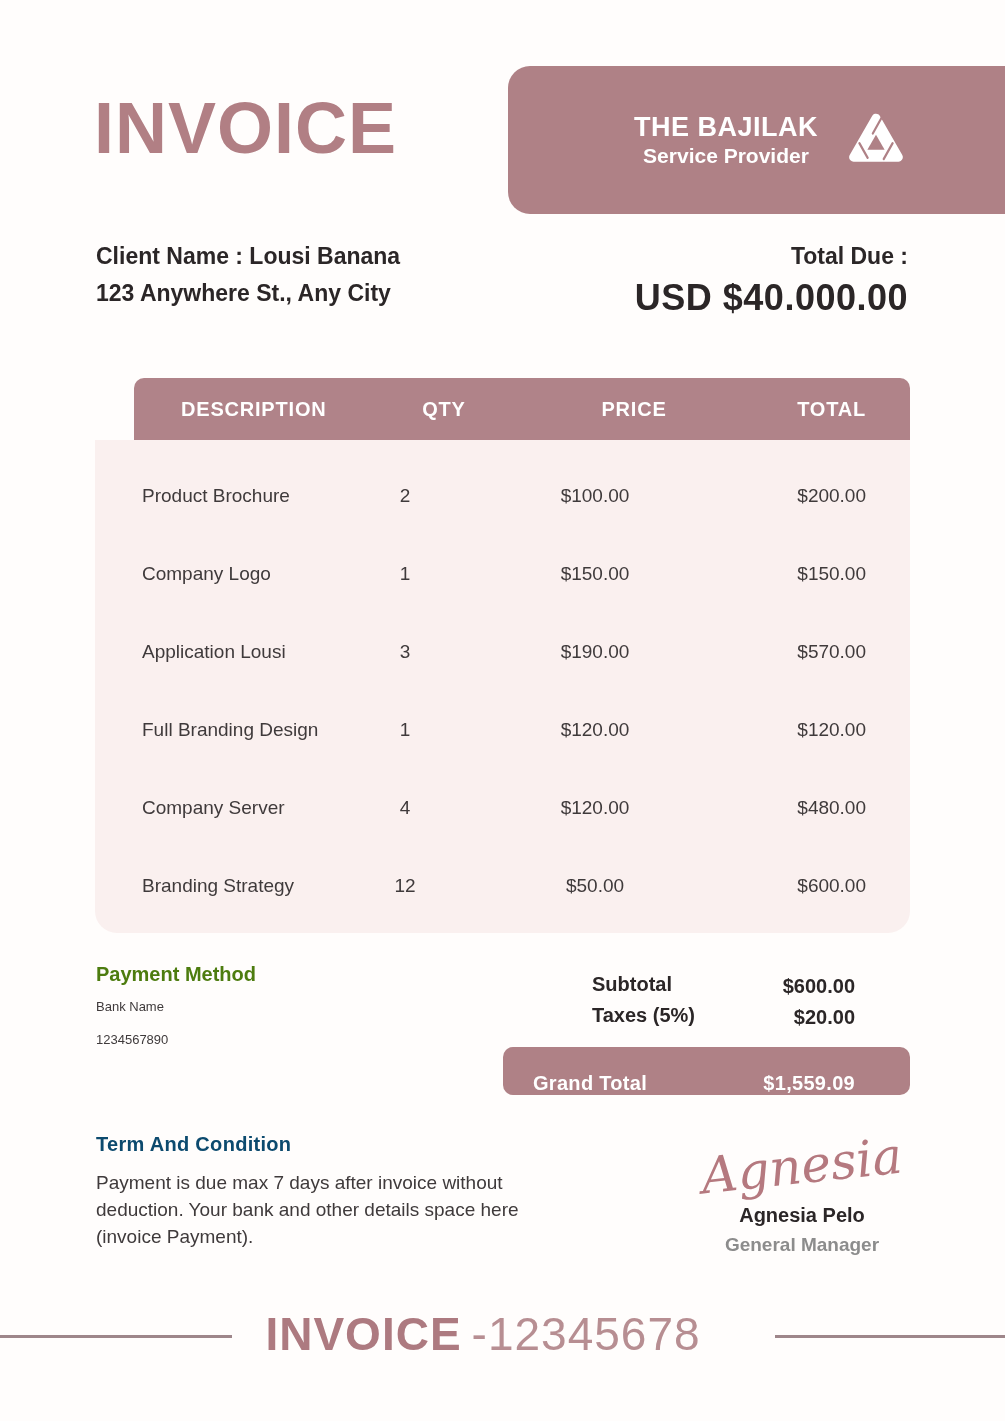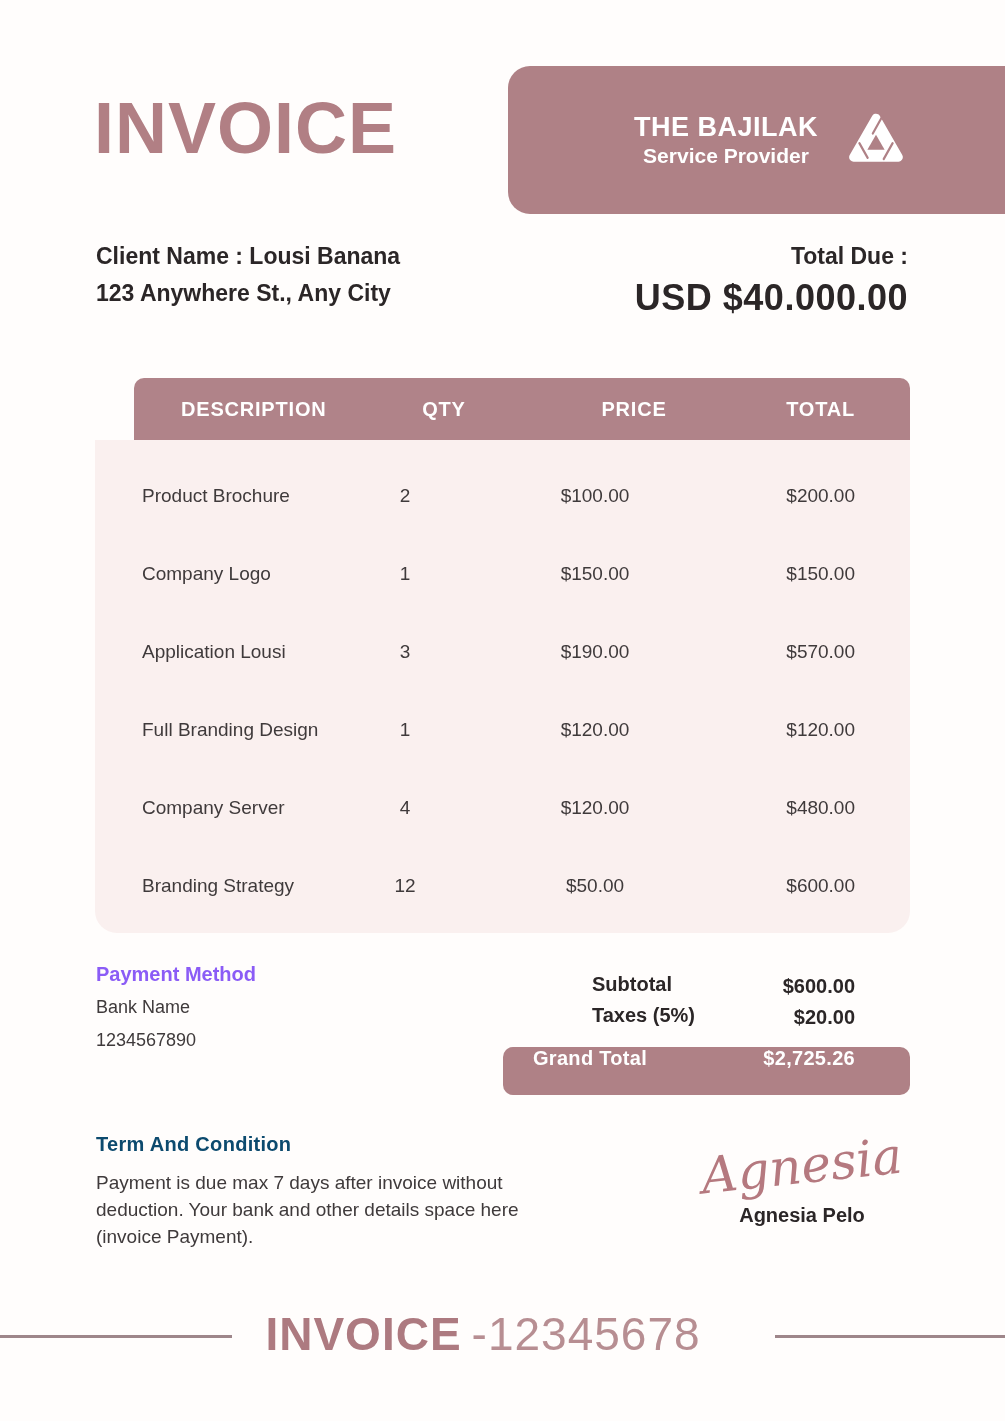--- a/index.html
+++ b/index.html
@@ -36,35 +36,35 @@
   .table{left:95px;top:378px;width:815px;}
   .thead{
     height:62px;background:#b08389;border-radius:10px 10px 0 0;display:flex;
     align-items:center;color:#ffffff;font-weight:700;font-size:20px;letter-spacing:0.8px;margin-left:39px;
   }
   .tbody{background:#faf0ef;border-radius:0 0 22px 22px;padding:17px 0 8px;}
   .trow{height:78px;display:flex;align-items:center;font-size:19px;color:#3f3a3b;}
   .col-desc{width:240px;padding-left:47px;box-sizing:border-box;}
   .col-qty{width:140px;text-align:center;}
   .col-price{width:240px;text-align:center;}
-  .col-total{flex:1;text-align:right;padding-right:55px;box-sizing:border-box;}
+  .col-total{flex:1;text-align:right;padding-right:44px;box-sizing:border-box;}
 
   
   .payment{left:96px;top:963px;}
-  .payment-heading{font-size:20px;font-weight:700;color:#8b5cf6;}
-  .payment-line{font-size:18px;color:#3f3a3b;margin-top:9px;line-height:24px;}
+  .payment-heading{font-size:20px;font-weight:700;color:#4d7c0f;}
+  .payment-line{font-size:13px;color:#3f3a3b;margin-top:9px;line-height:24px;}
   .sum-label{font-size:20px;font-weight:700;color:#2b2627;}
   .sum-value{font-size:20px;font-weight:700;color:#2b2627;text-align:right;}
   .subtotal-label{left:592px;top:973px;}
   .subtotal-value{right:150px;top:975px;}
   .taxes-label{left:592px;top:1004px;}
   .taxes-value{right:150px;top:1006px;}
   .grandbar{
     left:503px;top:1047px;width:407px;height:48px;background:#af8186;border-radius:10px;
-    display:flex;align-items:flex-start;justify-content:space-between;
+    display:flex;align-items:flex-end;justify-content:space-between;
     padding:0 55px 0 30px;box-sizing:border-box;color:#ffffff;
     font-size:20px;font-weight:700;letter-spacing:0.3px;
   }
 
   
   .terms{left:96px;top:1133px;width:462px;}
   .terms-heading{font-size:20px;font-weight:700;color:#0c4a6e;letter-spacing:0.3px;}
   .terms-body{font-size:19px;line-height:27px;color:#3f3a3b;margin-top:13px;}
 
   
@@ -172,31 +172,32 @@
     <div class="payment-line">1234567890</div>
   </div>
 
   <div class="abs sum-label subtotal-label">Subtotal</div>
   <div class="abs sum-value subtotal-value">$600.00</div>
   <div class="abs sum-label taxes-label">Taxes (5%)</div>
   <div class="abs sum-value taxes-value">$20.00</div>
 
   <div class="abs grandbar">
     <span>Grand Total</span>
-    <span>$2,725.26</span>
+    <span>$1,559.09</span>
   </div>
 
   <div class="abs terms">
     <div class="terms-heading">Term And Condition</div>
     <div class="terms-body">Payment is due max 7 days after invoice without deduction. Your bank and other details space here (invoice Payment).</div>
   </div>
 
   <div class="abs signature">
     <div><span class="sig-script">Agnesia</span></div>
     <div class="sig-name">Agnesia Pelo</div>
+    <div class="sig-role">General Manager</div>
   </div>
 
   <div class="abs footer-line left"></div>
   <div class="abs footer-line right"></div>
   <div class="abs footer-text">
     <span class="footer-label">INVOICE</span><span class="footer-number">-12345678</span>
   </div>
 
 </div>
 

